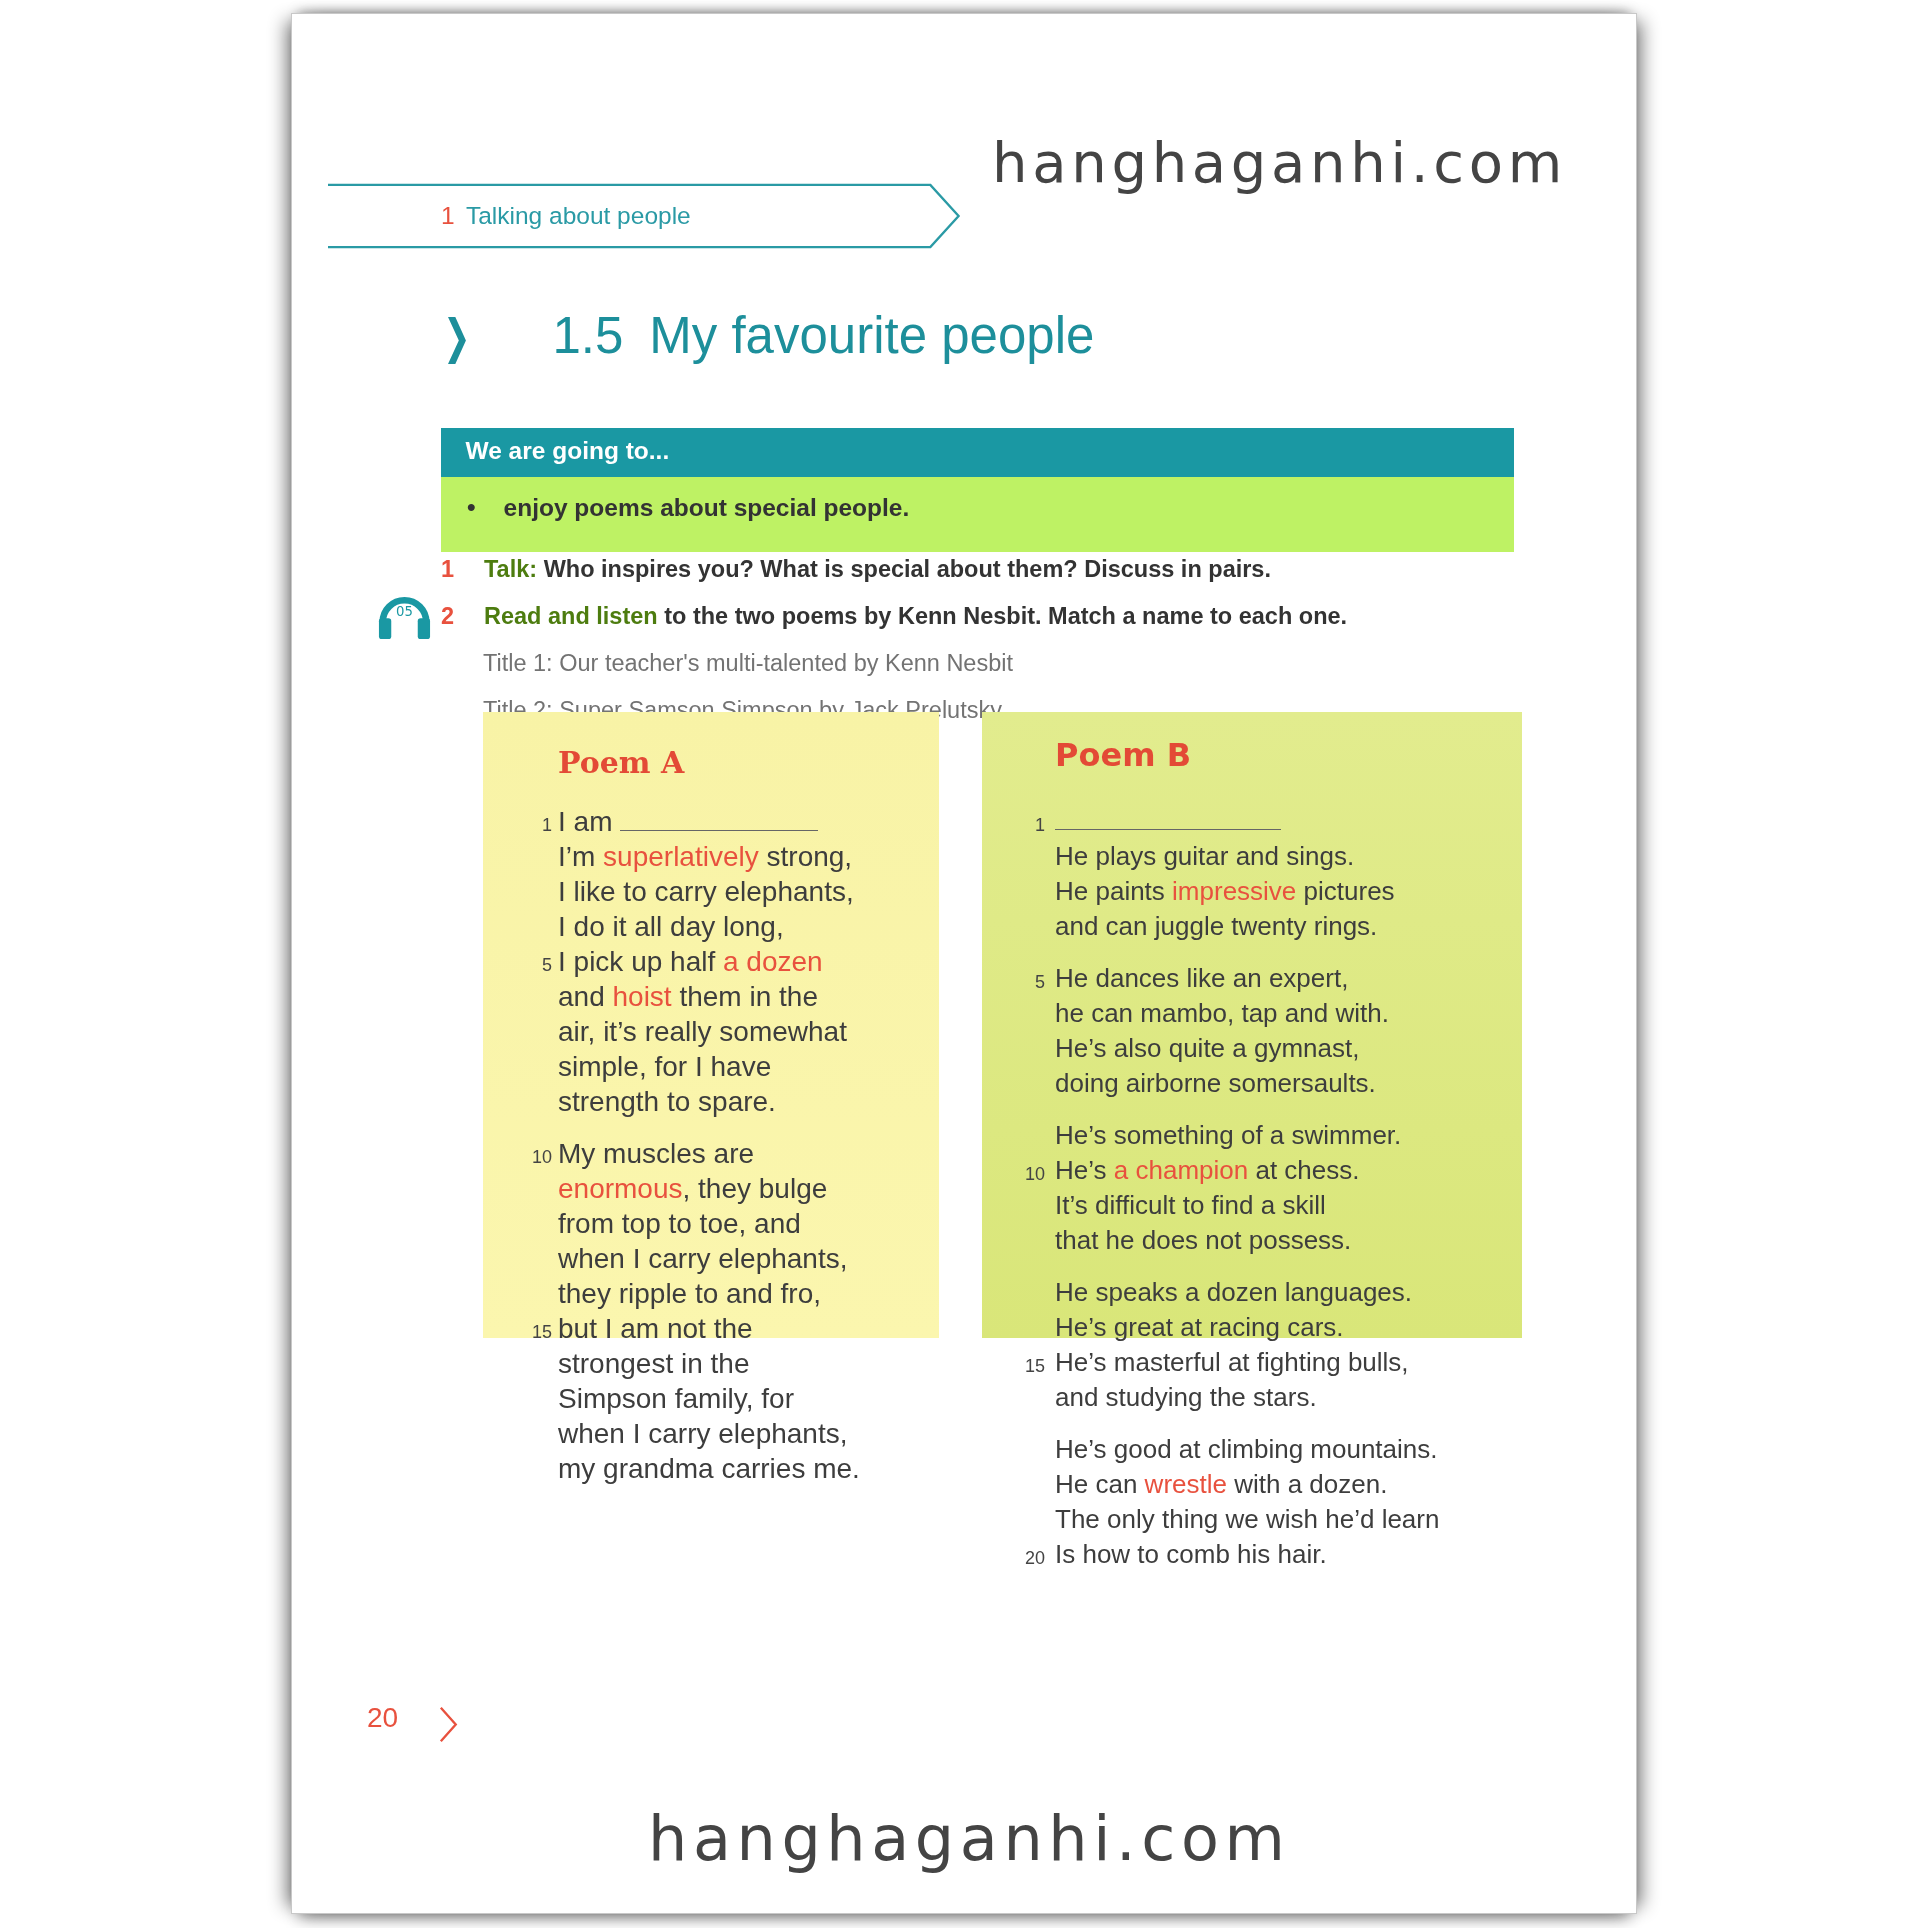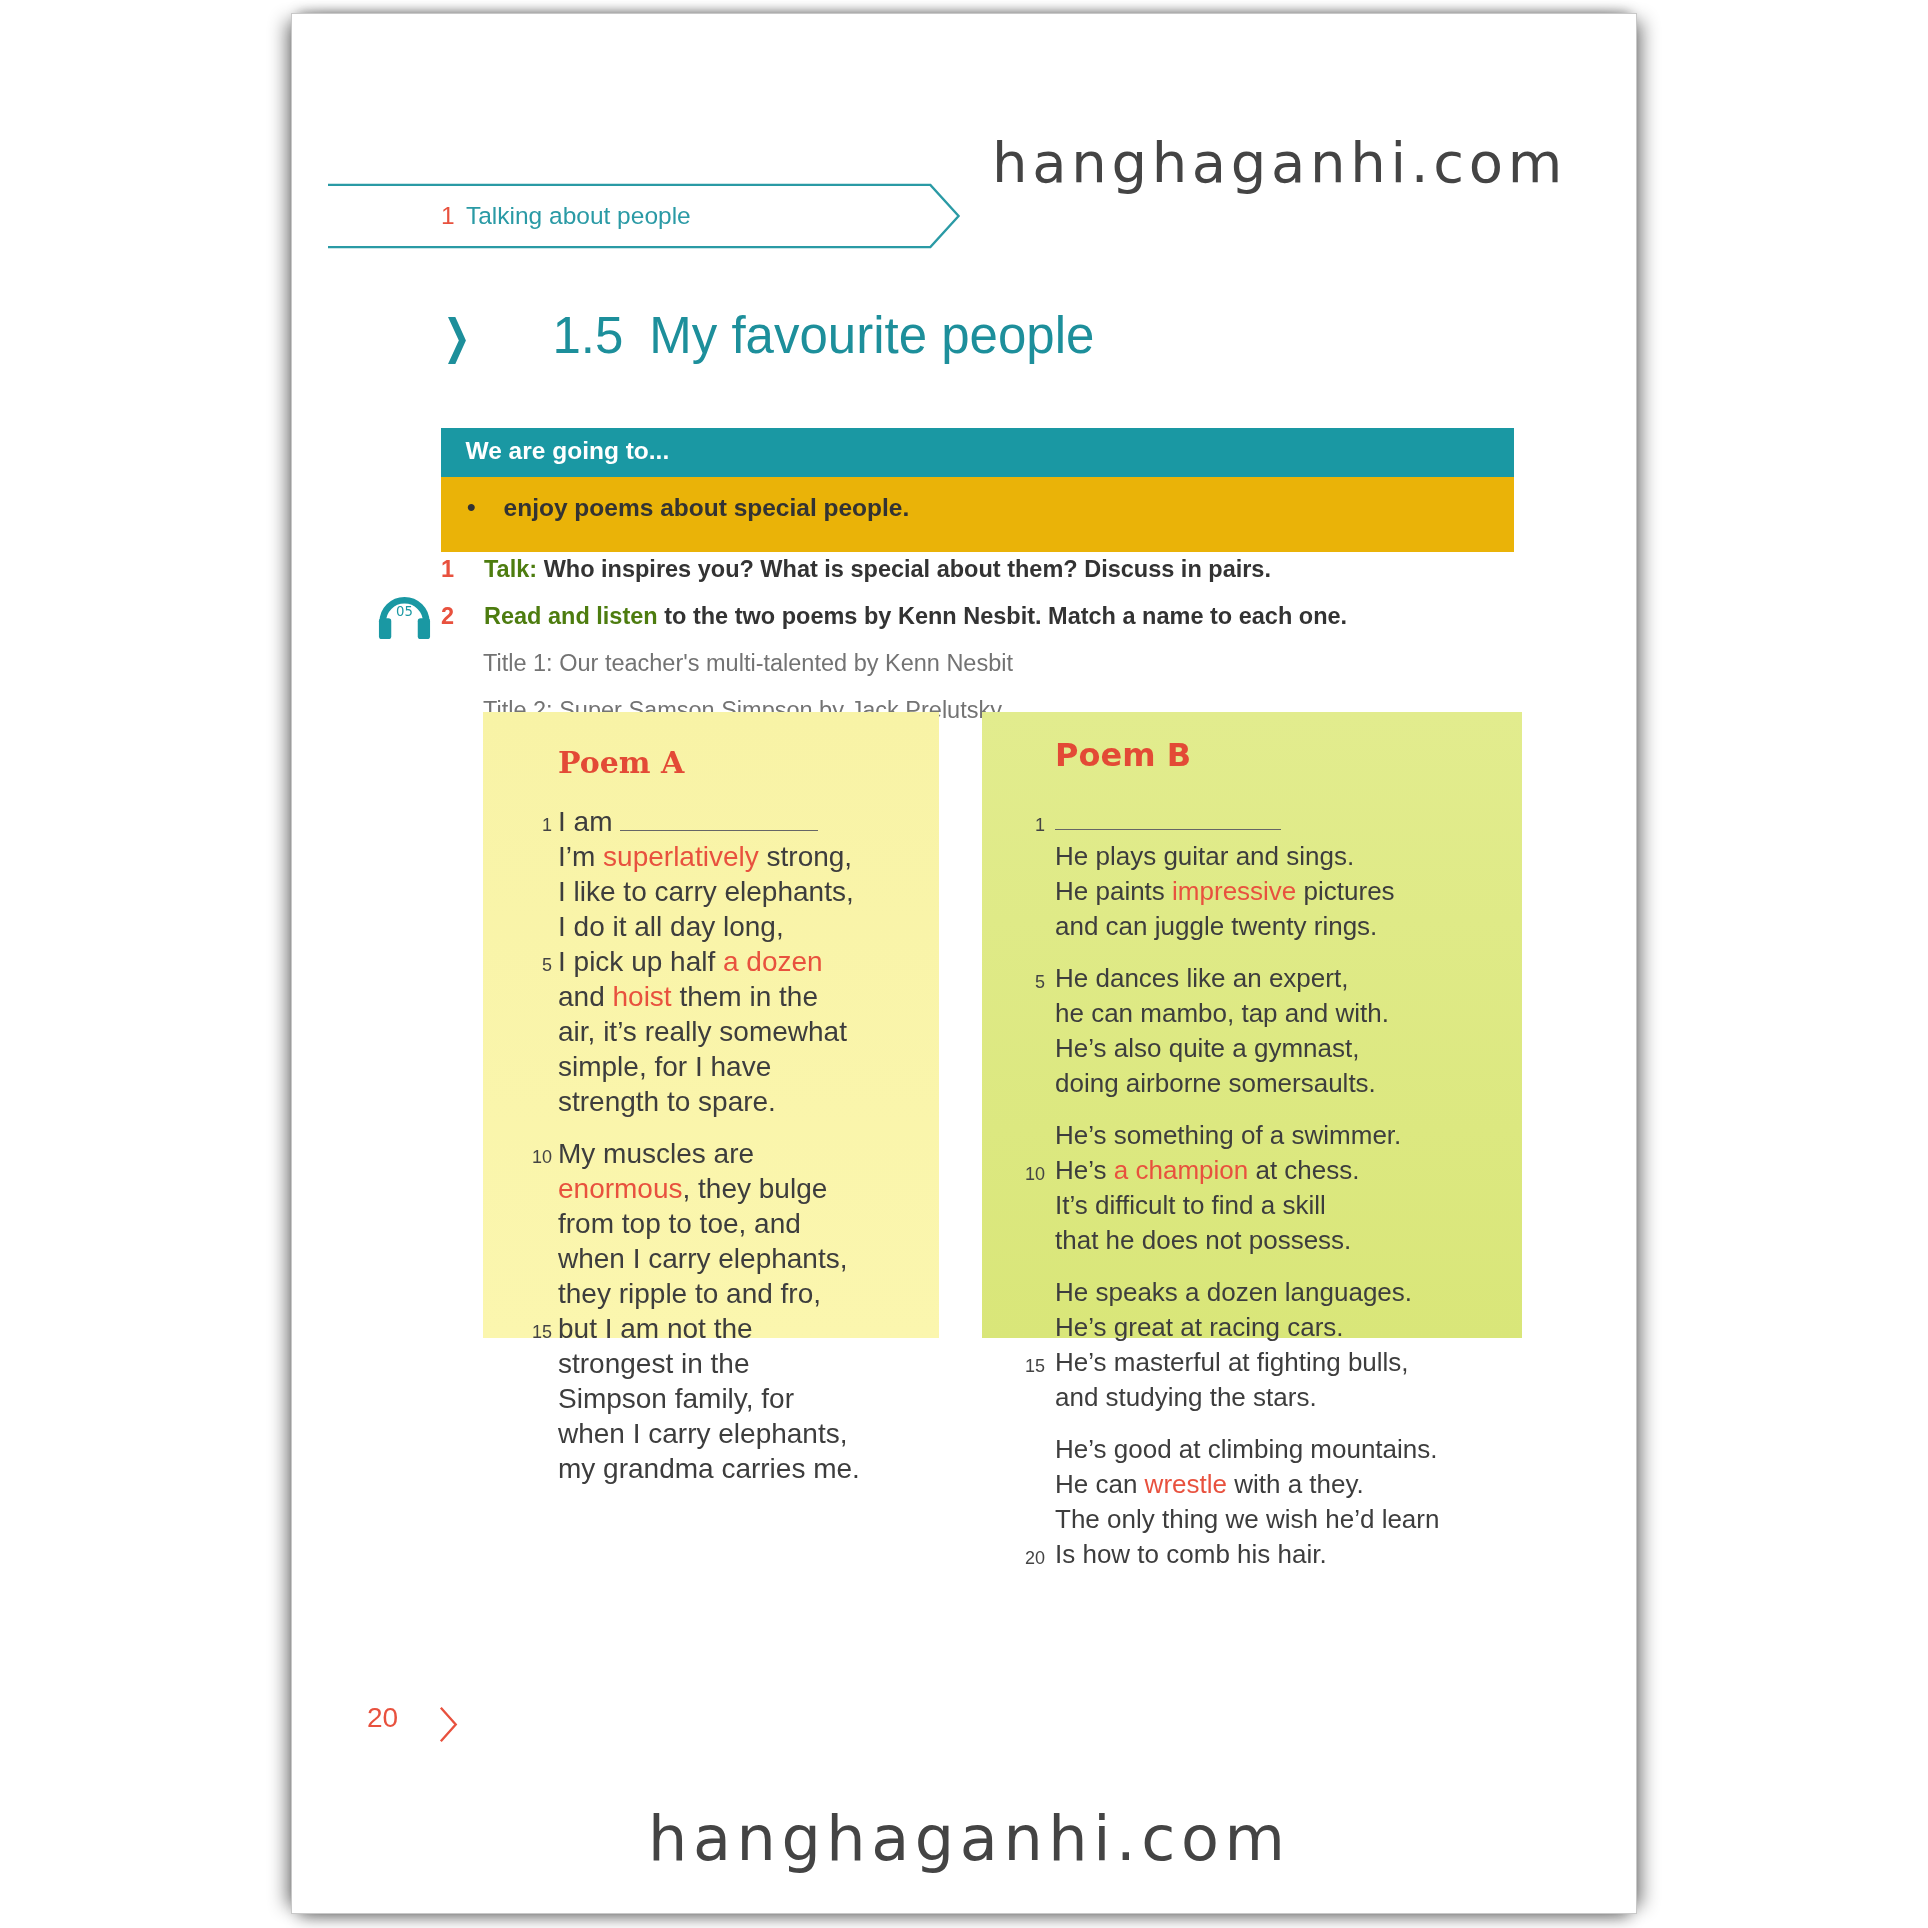--- a/index.html
+++ b/index.html
@@ -25,21 +25,21 @@
   .chapter-banner svg { position: absolute; left: 0; top: 0; }
   .chapter-label { position: absolute; left: 113px; top: 21px; font-size: 24.5px; color: #2a9aa5; }
   .chapter-num { color: #e8513e; margin-right: 11.3px; }
 
   .lesson-title { position: absolute; left: 437px; top: 306px; font-size: 51px; color: #1d8f9b; white-space: nowrap; }
   .lesson-title .chev { display: inline-block; margin-right: 32px; font-size: 47px; transform: scaleX(0.7); }
   .lesson-title .num { margin-right: 26px; margin-left: 44px; }
 
   .goals { position: absolute; left: 441px; top: 388px; width: 1073px; }
   .goals-head { background: #1a98a3; color: #ffffff; font-size: 24.5px; font-weight: bold; padding: 9.4px 24.5px 11.3px; height: 28px; margin-top: 40px; }
-  .goals-body { background: #eab308; color: #333333; font-size: 24.5px; font-weight: bold; padding: 17px 26px 22.6px; height: 36px; }
+  .goals-body { background: #bef264; color: #333333; font-size: 24.5px; font-weight: bold; padding: 17px 26px 22.6px; height: 36px; }
   .goals-body .bullet { margin-right: 28px; }
 
   .task { position: absolute; left: 441px; font-size: 23.5px; color: #333333; font-weight: bold; white-space: nowrap; }
   .task .n { color: #e8513e; display: inline-block; width: 43px; }
   .task .lead { color: #4d7c0f; }
   .task1 { top: 556px; }
   .task2 { top: 603px; }
   .audio-icon { position: absolute; left: 377px; top: 588px; width: 55px; height: 53px; }
   .title-line { position: absolute; left: 483px; font-size: 23.5px; color: #737373; white-space: nowrap; }
   .tl1 { top: 650px; }
@@ -155,21 +155,21 @@
       <div class="line"><span class="ln">10</span><span>He’s </span><span class="hl">a champion</span><span> at chess.</span></div>
       <div class="line"><span class="ln"></span><span>It’s difficult to find a skill</span></div>
       <div class="line"><span class="ln"></span><span>that he does not possess.</span></div>
       <div class="gap"></div>
       <div class="line"><span class="ln"></span><span>He speaks a dozen languages.</span></div>
       <div class="line"><span class="ln"></span><span>He’s great at racing cars.</span></div>
       <div class="line"><span class="ln">15</span><span>He’s masterful at fighting bulls,</span></div>
       <div class="line"><span class="ln"></span><span>and studying the stars.</span></div>
       <div class="gap"></div>
       <div class="line"><span class="ln"></span><span>He’s good at climbing mountains.</span></div>
-      <div class="line"><span class="ln"></span><span>He can </span><span class="hl">wrestle</span><span> with a they.</span></div>
+      <div class="line"><span class="ln"></span><span>He can </span><span class="hl">wrestle</span><span> with a dozen.</span></div>
       <div class="line"><span class="ln"></span><span>The only thing we wish he’d learn</span></div>
       <div class="line"><span class="ln">20</span><span>Is how to comb his hair.</span></div>
     </div>
 </div>
 
 <div class="page-num">20</div>
 <div class="page-chev">
   <svg width="22.6" height="41" viewBox="0 0 24 44">
       <polyline points="4,4 20,22 4,40" fill="none" stroke="#e8513e" stroke-width="2.5"></polyline>
     </svg>

